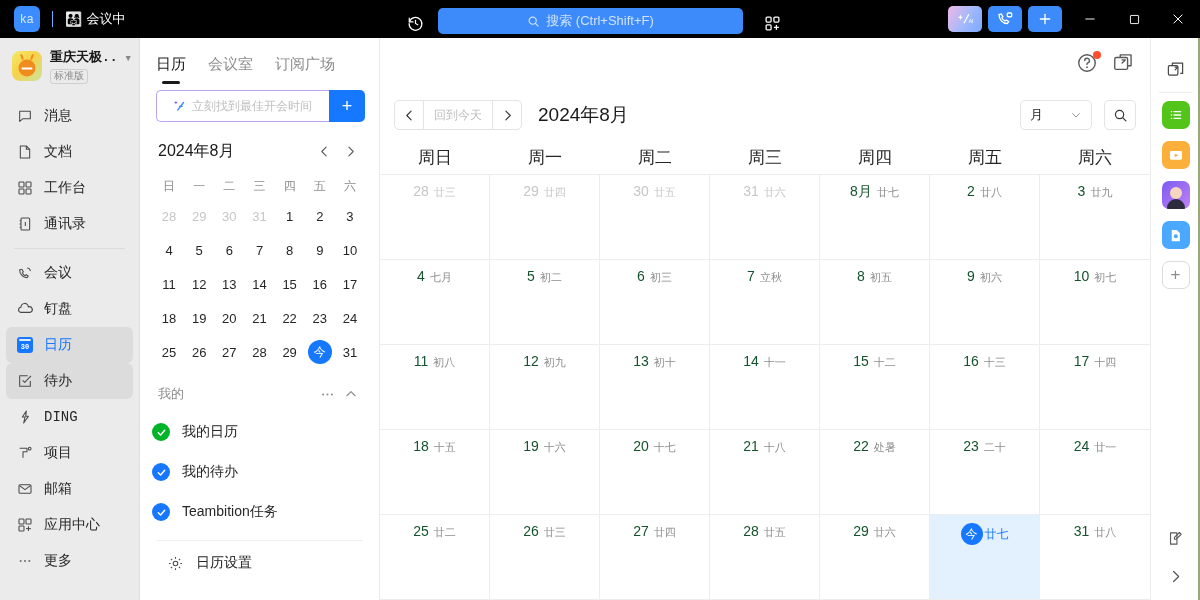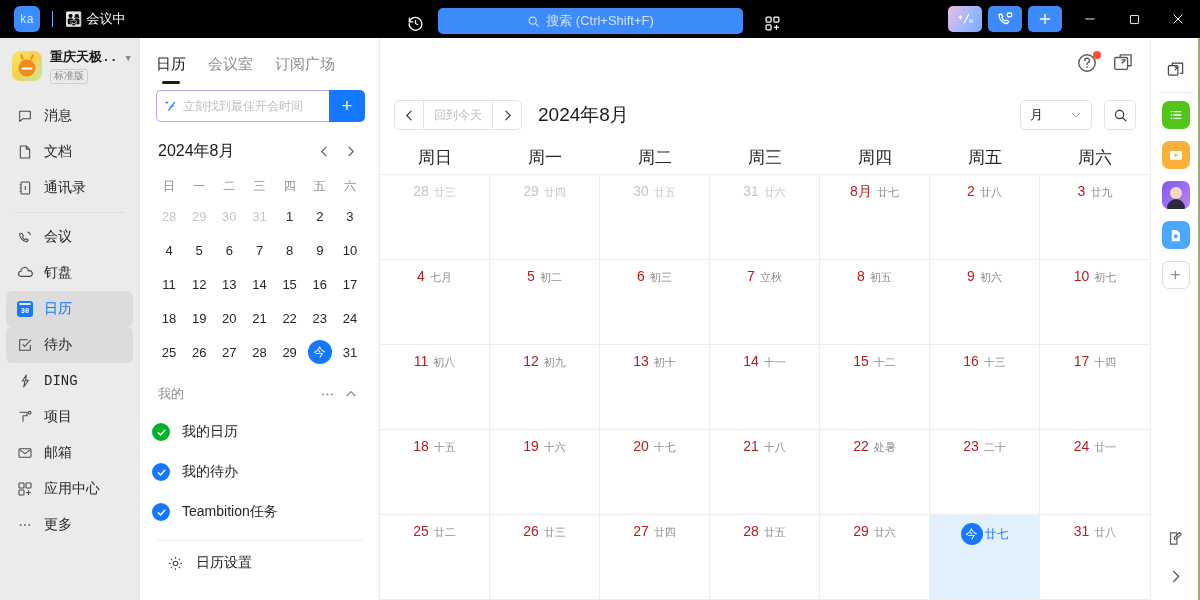--- a/index.html
+++ b/index.html
@@ -104,21 +104,21 @@
   .tabs { height: 52px; display: flex; align-items: center; gap: 22px; padding: 0 0 0 16px; flex: 0 0 52px; }
   .tab { font-size: 15px; color: #8c8c8c; position: relative; height: 52px; display: flex; align-items: center; }
   .tab.active { color: #1a1a1a; }
   .tab.active::after {
     content: ""; position: absolute; left: 50%; transform: translateX(-50%); bottom: 6px;
     width: 18px; height: 3px; background: #1a1a1a; border-radius: 2px;
   }
   .findbar { margin: 0 14px 0 16px; display: flex; height: 32px; }
   .findinput {
     flex: 1; border: 1px solid #b7a4f2; border-right: none; border-radius: 5px 0 0 5px;
-    display: flex; align-items: center; gap: 5px; padding: 0 7px; background: #fff;
+    display: flex; align-items: center; gap: 5px; padding: 0 16px; background: #fff;
     background-image: linear-gradient(#fff,#fff); position: relative;
   }
   .findinput .ph { font-size: 12px; color: #bfbfbf; white-space: nowrap; }
   .findplus {
     width: 36px; background: #1677ff; border-radius: 0 5px 5px 0; color: #fff;
     display: flex; align-items: center; justify-content: center; font-size: 18px; font-weight: 300;
   }
 
   .minihead { display: flex; align-items: center; padding: 16px 16px 8px 18px; }
   .minititle { font-size: 16px; color: #1a1a1a; flex: 1; }
@@ -164,21 +164,21 @@
   }
   .searchbtn { width: 32px; height: 30px; border: 1px solid #e3e3e3; border-radius: 5px; display: flex; align-items: center; justify-content: center; }
 
   .dowrow { display: grid; grid-template-columns: repeat(7,1fr); flex: 0 0 34px; }
   .dowcell { display: flex; align-items: center; justify-content: center; font-size: 17px; color: #262626; }
   .grid { flex: 1; display: grid; grid-template-columns: repeat(7,1fr); grid-auto-rows: 1fr; border-top: 1px solid #ededed; }
   .cell { border-right: 1px solid #ededed; border-bottom: 1px solid #ededed; padding: 8px 0 0 0; position: relative; }
   .cell:nth-child(7n) { border-right: none; }
   .cell.today { background: #e3f1ff; }
   .datelbl { display: flex; align-items: baseline; justify-content: center; gap: 5px; }
-  .dnum { font-size: 14px; color: #b91c1c; }
+  .dnum { font-size: 14px; color: #14532d; }
   .lunar { font-size: 11px; color: #8c8c8c; }
   .cell.other .dnum, .cell.other .lunar { color: #c6c6c6; }
   .cell.today .datelbl { gap: 2px; align-items: center; }
   .todaypill {
     width: 22px; height: 22px; border-radius: 50%; background: #1677ff; color: #fff;
     display: flex; align-items: center; justify-content: center; font-size: 12px;
   }
   .cell.today .lunar { color: #1677ff; font-size: 12px; }
 
   
@@ -316,20 +316,31 @@
         <div class="navitem">
           <span class="navicon">
             <svg width="16" height="16" viewBox="0 0 24 24" fill="none" stroke="#4a4a4a" stroke-width="1.6">
               <path d="M5 3h9l5 5v13H5z" stroke-linejoin="round"></path>
                 <path d="M14 3v5h5"></path>
             </svg>
           </span>
           <span>文档</span>
         </div>
 
+        <div class="navitem">
+          <span class="navicon">
+            <svg width="16" height="16" viewBox="0 0 24 24" fill="none" stroke="#4a4a4a" stroke-width="1.6">
+              <rect x="3" y="3" width="7.5" height="7.5" rx="1.2"></rect>
+                <rect x="13.5" y="3" width="7.5" height="7.5" rx="1.2"></rect>
+              <rect x="3" y="13.5" width="7.5" height="7.5" rx="1.2"></rect>
+                <rect x="13.5" y="13.5" width="7.5" height="7.5" rx="1.2"></rect>
+            </svg>
+          </span>
+          <span>工作台</span>
+        </div>
 
         <div class="navitem">
           <span class="navicon">
             <svg width="16" height="16" viewBox="0 0 24 24" fill="none" stroke="#4a4a4a" stroke-width="1.6">
               <rect x="6" y="3" width="13" height="18" rx="1.6"></rect>
                 <line x1="12.5" y1="9" x2="12.5" y2="15"></line>
               <line x1="4" y1="7" x2="6" y2="7"></line>
                 <line x1="4" y1="12" x2="6" y2="12"></line>
                 <line x1="4" y1="17" x2="6" y2="17"></line>
             </svg>

